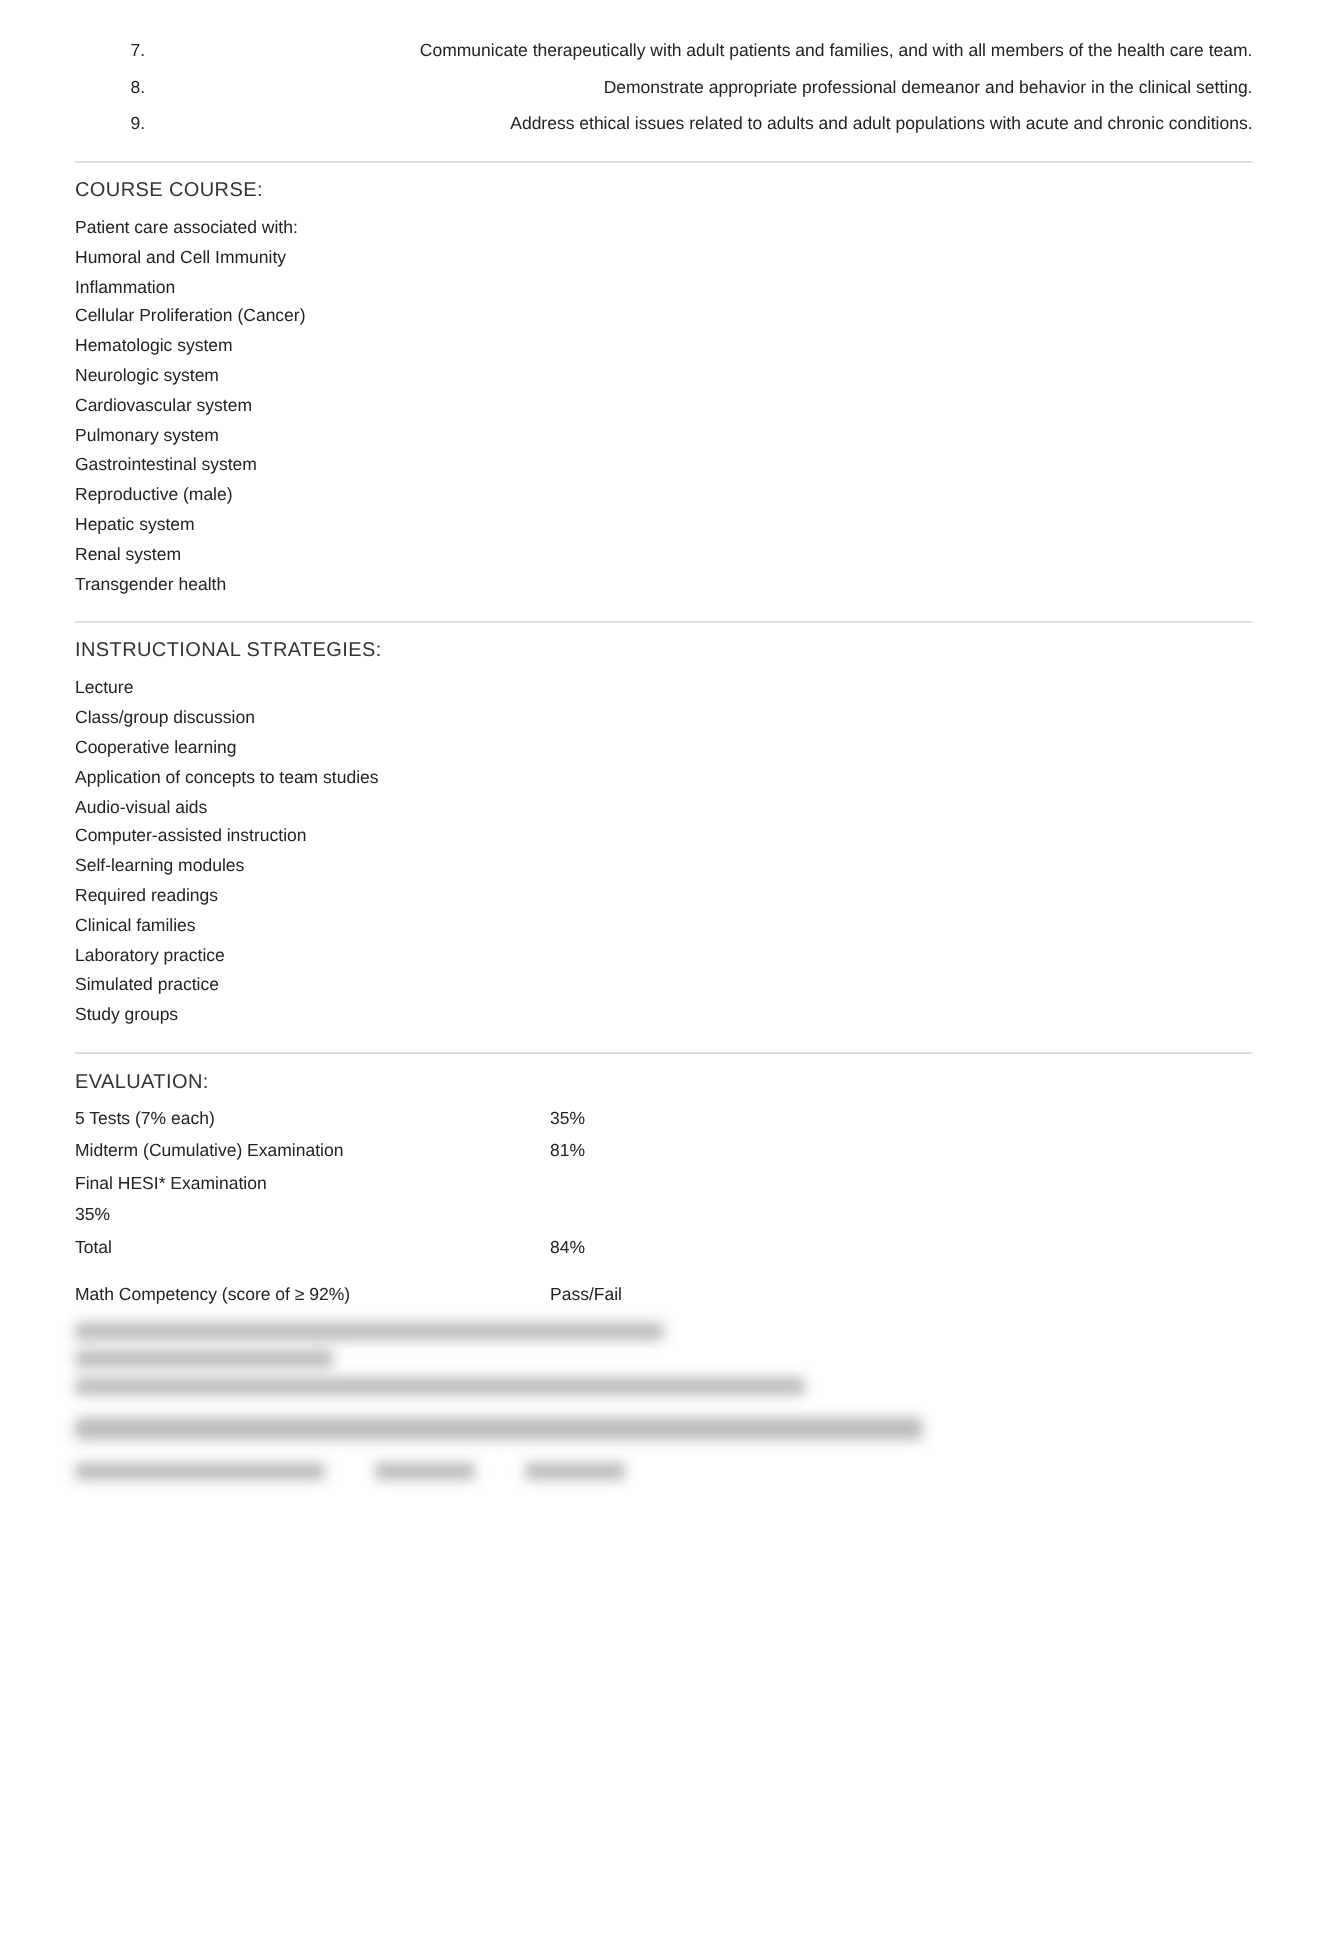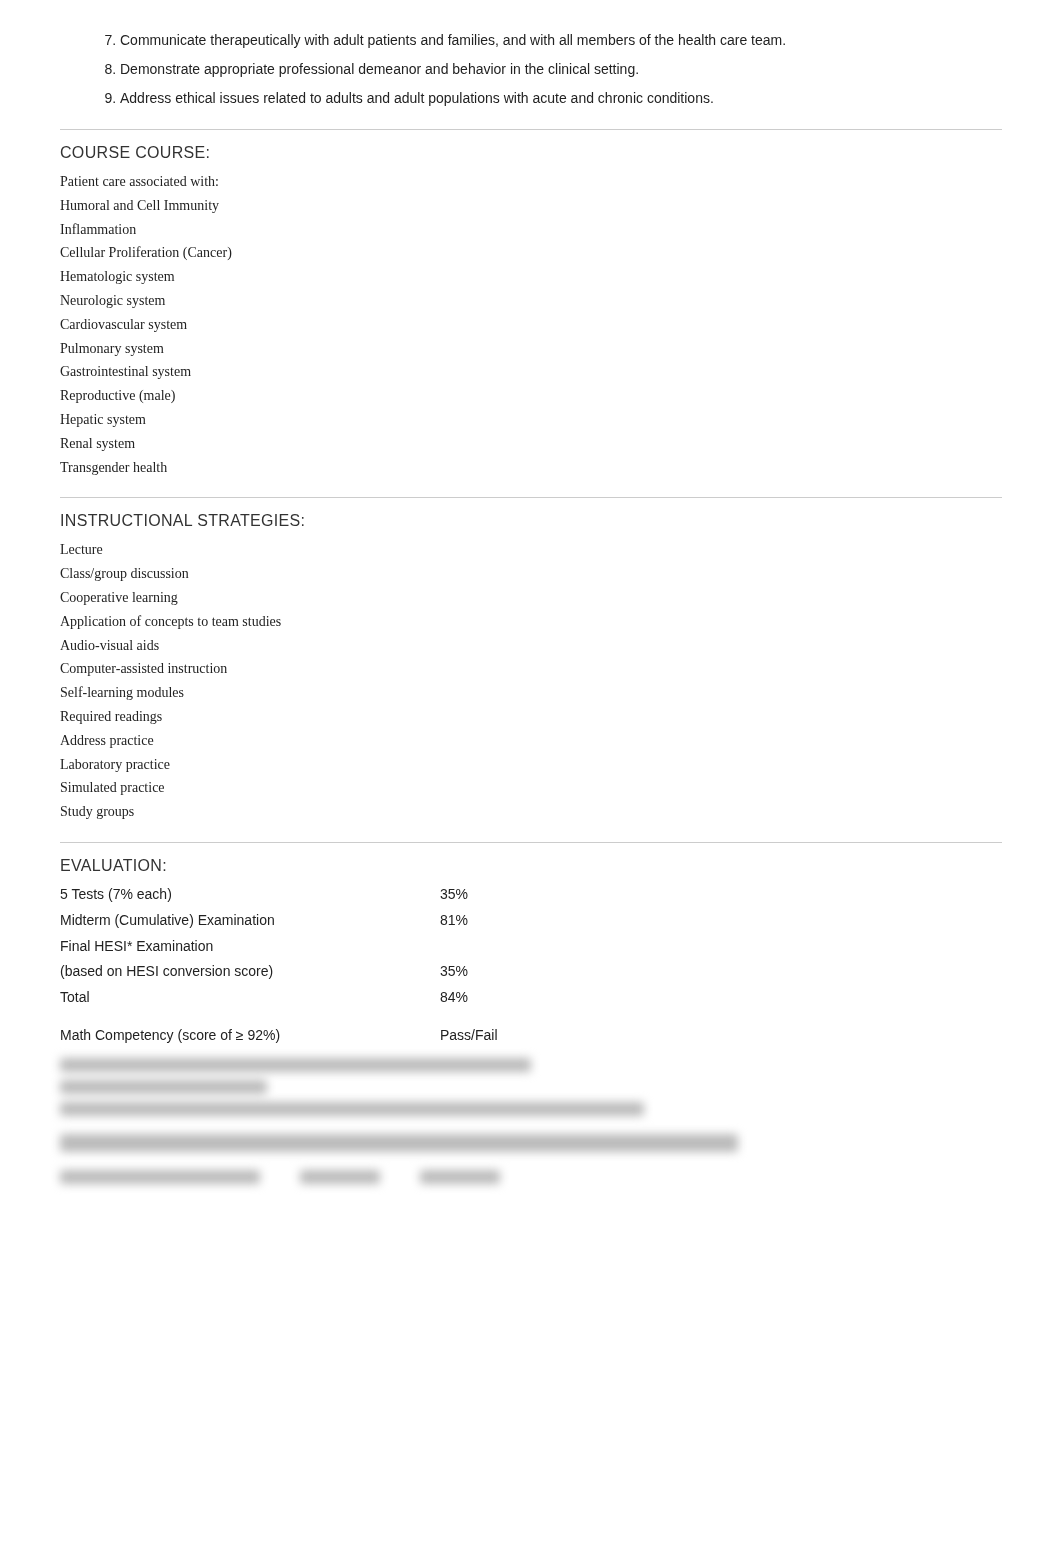--- a/index.html
+++ b/index.html
@@ -18,20 +18,21 @@
       padding: 30px 60px 60px 60px;
     }
 
     .numbered-list {
       margin: 0 0 20px 60px;
     }
 
     .numbered-list li {
       margin-bottom: 8px;
       line-height: 1.5;
+      text-align: right;
     }
 
     .section {
       margin-bottom: 0;
     }
 
     .section-divider {
       border: none;
       border-top: 1px solid #ccc;
       margin: 18px 0 14px 0;
@@ -47,21 +48,20 @@
       font-size: 16px;
     }
 
     .section-content {
       line-height: 1.7;
     }
 
     .section-content p {
       margin: 0;
       line-height: 1.7;
-      font-family: Liberation Serif, serif;
     }
 
     .evaluation-table {
       margin-top: 6px;
       width: 100%;
     }
 
     .evaluation-row {
       display: flex;
       margin-bottom: 2px;
@@ -150,21 +150,21 @@
   <div class="section-content">
     <div id="instructional-items">
         <p>Lecture</p>
         <p>Class/group discussion</p>
         <p>Cooperative learning</p>
         <p>Application of concepts to team studies</p>
         <p>Audio-visual aids</p>
         <p>Computer-assisted instruction</p>
         <p>Self-learning modules</p>
         <p>Required readings</p>
-        <p>Address practice</p>
+        <p>Clinical families</p>
         <p>Laboratory practice</p>
         <p>Simulated practice</p>
         <p>Study groups</p>
       </div>
   </div>
 </div>
 
 <hr class="section-divider">
 <div class="section">
   <h2 class="section-heading">EVALUATION:</h2>
@@ -176,21 +176,20 @@
         </div>
         <div class="evaluation-row">
           <div class="eval-label">Midterm (Cumulative) Examination</div>
           <div class="eval-value">81%</div>
         </div>
         <div class="evaluation-row">
           <div class="eval-label">Final HESI* Examination</div>
           <div class="eval-value"></div>
         </div>
         <div class="evaluation-row">
-          <div class="eval-label"> (based on HESI conversion score)</div>
           <div class="eval-value">35%</div>
         </div>
         <div class="evaluation-row">
           <div class="eval-label">Total</div>
           <div class="eval-value">84%</div>
         </div>
       </div>
     <div style="height: 12px;"></div>
     <div class="evaluation-row">
       <div class="eval-label">Math Competency (score of ≥ 92%)</div>

